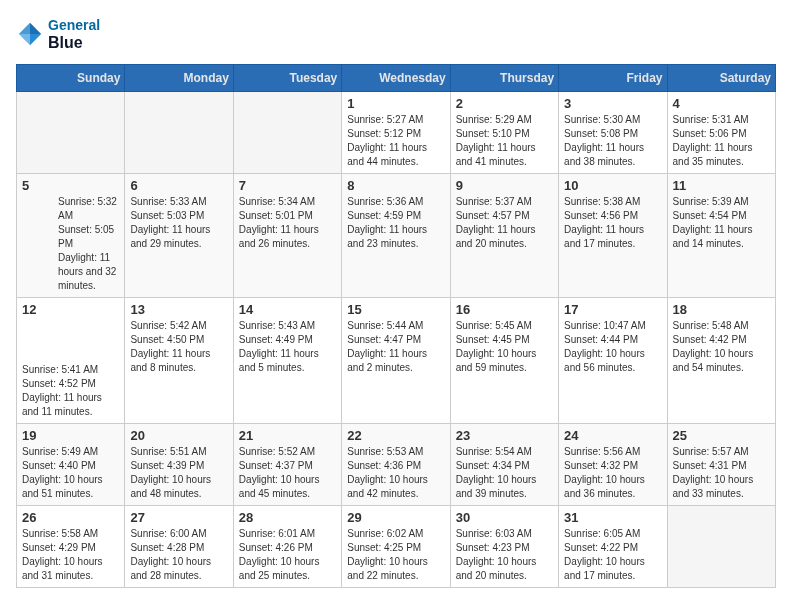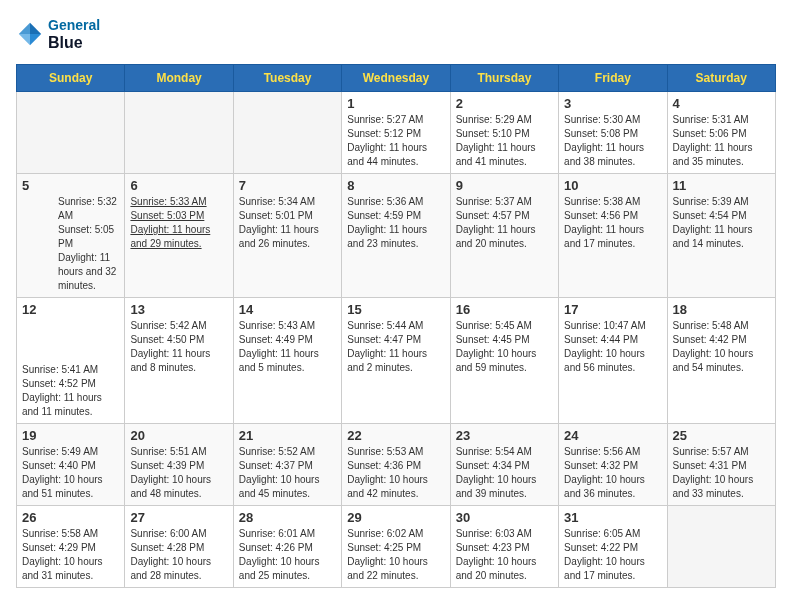--- a/index.html
+++ b/index.html
@@ -47,25 +47,25 @@
       font-size: 14px;
       color: #555;
     }
     .calendar {
       width: 100%;
       border-collapse: collapse;
       border: 1px solid #ccc;
     }
     .calendar th {
       background-color: #2a6db5;
-      color: #fde047;
+      color: #e5e5e5;
       font-size: 12px;
       font-weight: bold;
       padding: 6px 4px;
-      text-align: center;
+      text-align: right;
       border: 1px solid #1a5a9e;
     }
     .calendar td {
       border: 1px solid #ccc;
       vertical-align: top;
       padding: 4px 5px;
       width: 108px;
       min-height: 80px;
       font-size: 10.5px;
       color: #333;
@@ -153,21 +153,21 @@
       </tr>
       <tr>
         <td>
           <span class="day-number">5</span>
           <div class="day-info" style="white-space: pre-line; margin-left: 36px;">Sunrise: 5:32 AM
 Sunset: 5:05 PM
 Daylight: 11 hours and 32 minutes.</div>
         </td>
         <td>
           <span class="day-number">6</span>
-          <div class="day-info" style="white-space: pre-line; text-decoration: underline;">Sunrise: 5:33 AM
+          <div class="day-info" style="white-space: pre-line;">Sunrise: 5:33 AM
 Sunset: 5:03 PM
 Daylight: 11 hours and 29 minutes.</div>
         </td>
         <td>
           <span class="day-number">7</span>
           <div class="day-info" style="white-space: pre-line;">Sunrise: 5:34 AM
 Sunset: 5:01 PM
 Daylight: 11 hours and 26 minutes.</div>
         </td>
         <td>

